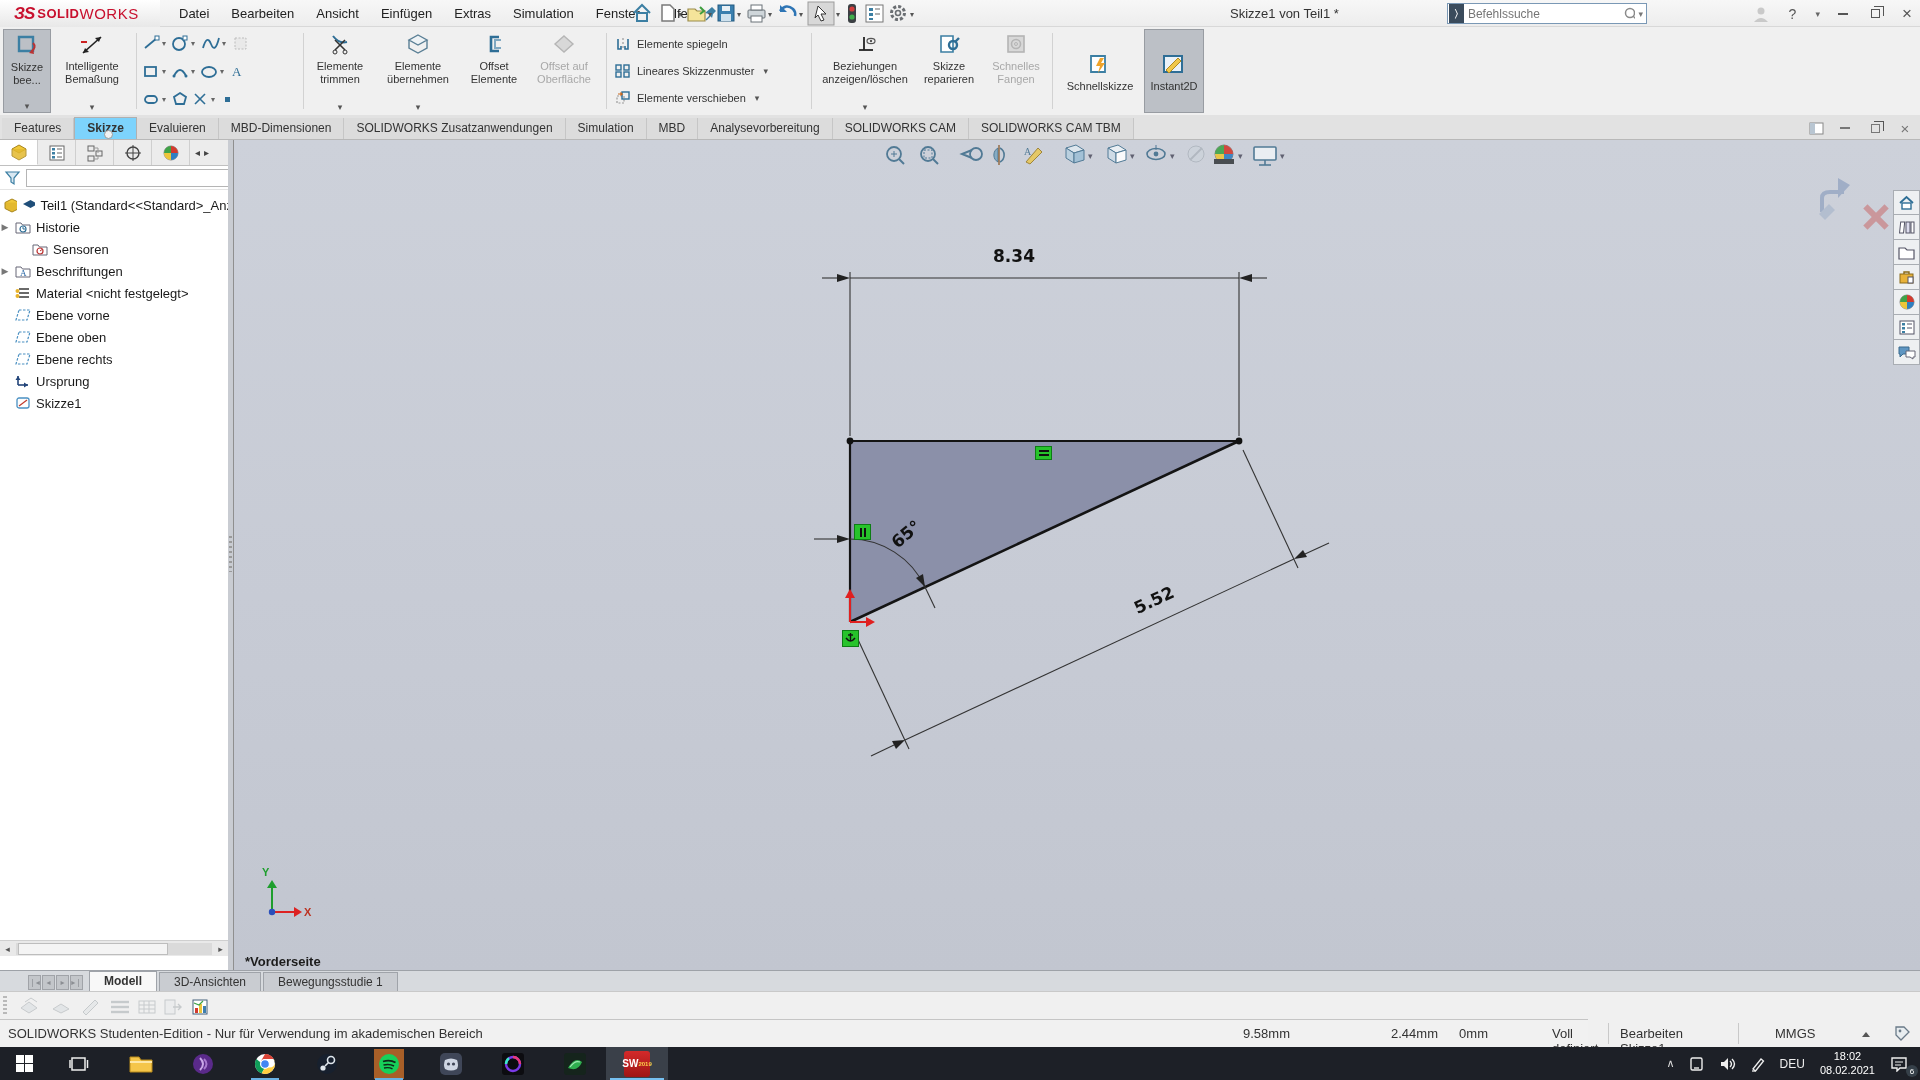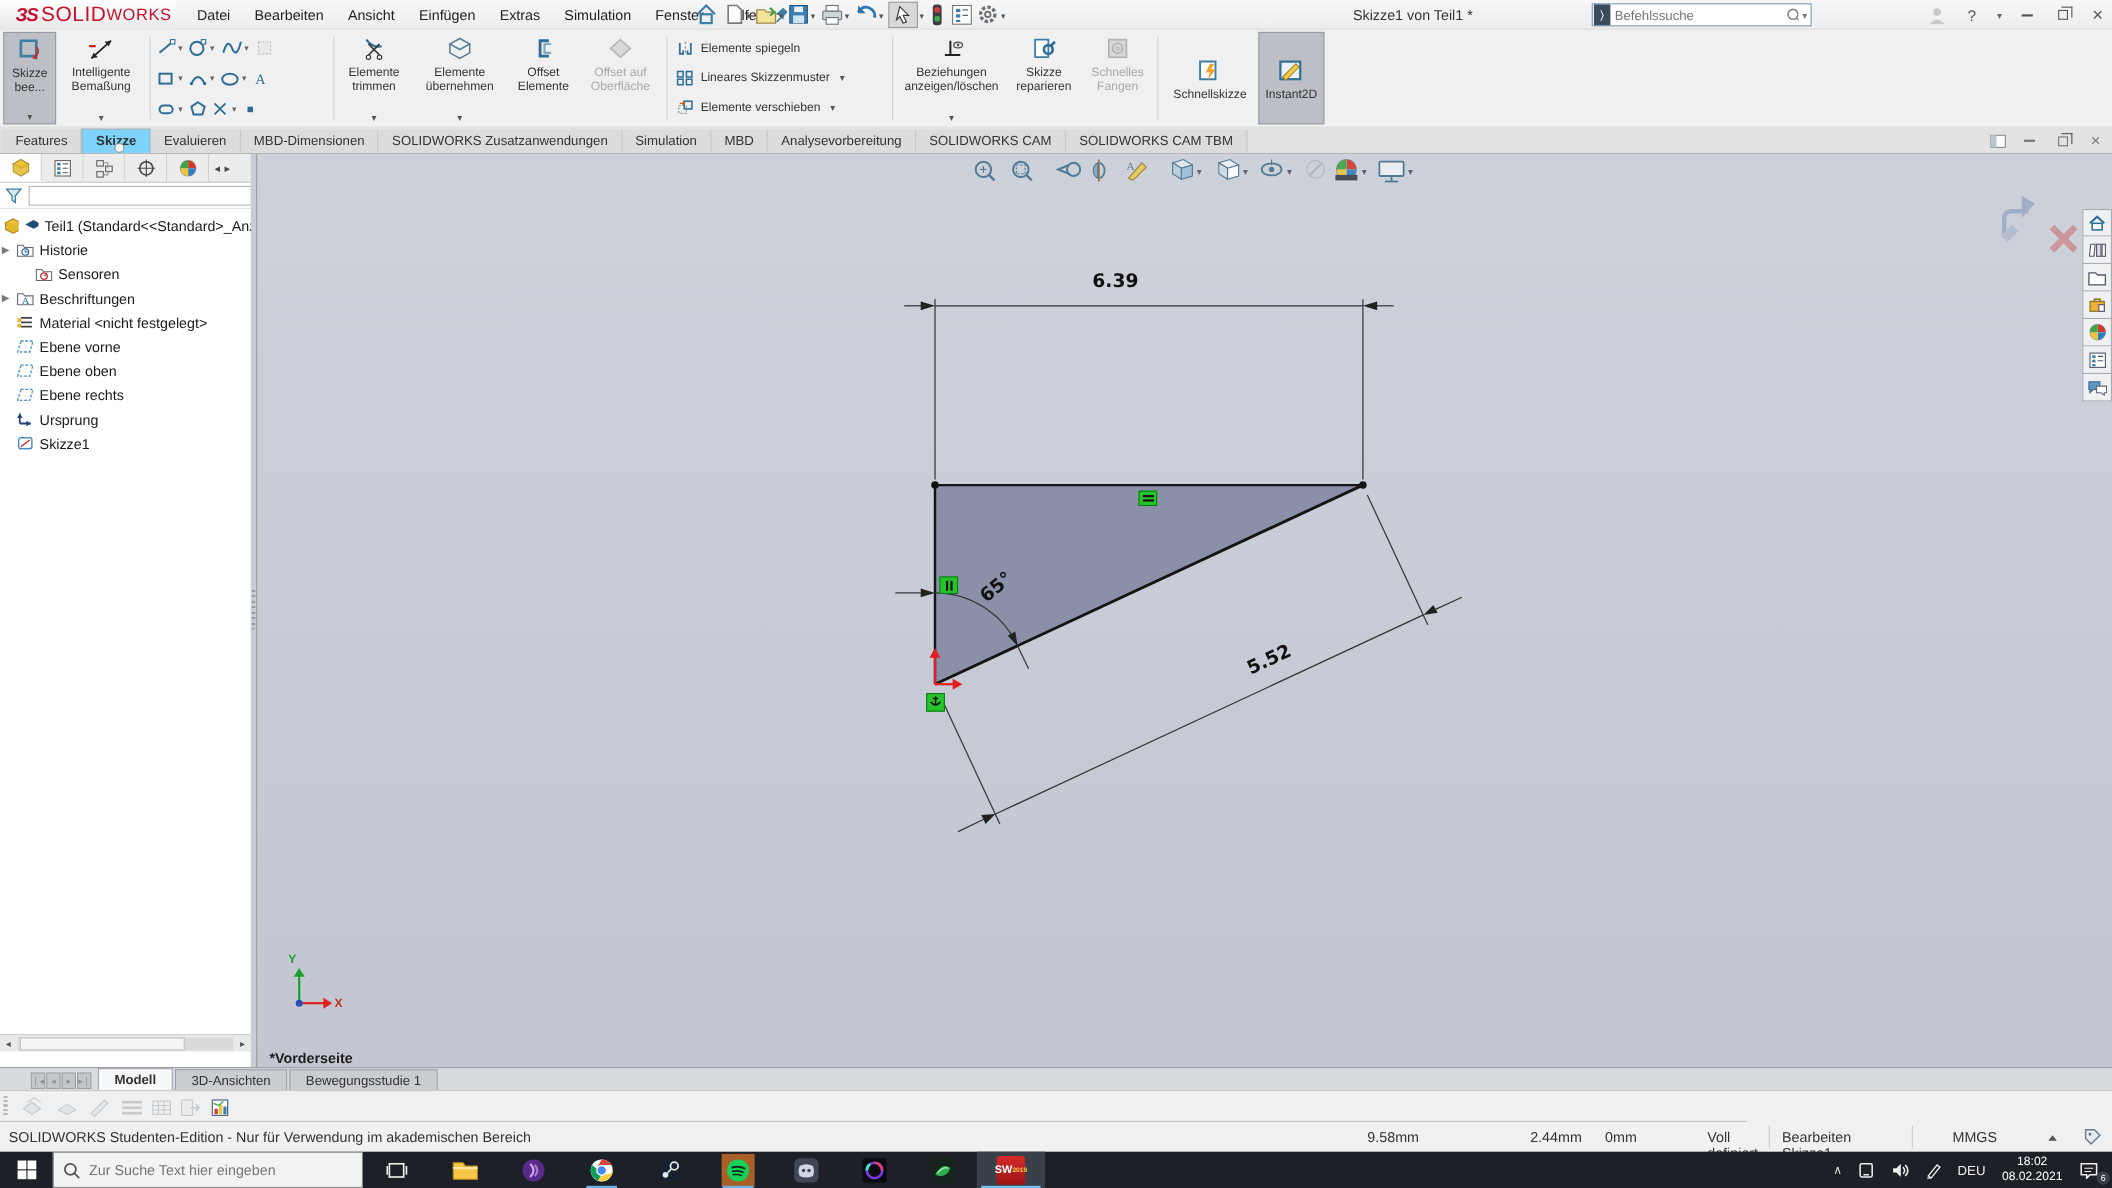--- a/index.html
+++ b/index.html
@@ -4,21 +4,21 @@
 <style>
   * { margin:0; padding:0; box-sizing:border-box; }
   html,body { width:1920px; height:1080px; overflow:hidden; }
   body { font-family:"Liberation Sans", sans-serif; font-size:12px; color:#222; background:#f0f0f0; position:relative; }
   .abs { position:absolute; }
 
   
   #titlebar { position:absolute; left:0; top:0; width:1920px; height:27px; background:linear-gradient(#f7f7f7,#ededed); border-bottom:1px solid #d8d8d8; }
   .logo { position:absolute; left:0; top:0; width:160px; height:27px; background:linear-gradient(#ffffff,#e8e8e8); display:flex; align-items:center; padding-left:14px; }
   .logo-mark { color:#c8102e; font-style:italic; font-weight:bold; font-size:17px; letter-spacing:-1px; margin-right:3px; }
-  .logo-solid { color:#c8102e; font-weight:normal; font-size:19px; letter-spacing:.5px;text-align:right; }
+  .logo-solid { color:#c8102e; font-weight:bold; font-size:13px; letter-spacing:.5px;text-align:right; }
   .logo-works { color:#c8102e; font-weight:normal; font-size:15px; letter-spacing:.5px; }
   #menubar { position:absolute; left:168px; top:0; height:27px; display:flex; align-items:center; }
   #menubar .menu-item { padding:0 11px; font-size:13px; color:#222; height:27px; display:flex; align-items:center; cursor:default; }
   .qt-select-box { fill:#d8d8d8; stroke:#9b9b9b; }
   #sw-search { position:absolute; left:1447px; top:3px; width:200px; height:21px; background:#fff; border:1px solid #7a98b5; display:flex; align-items:center; }
   #sw-search .sw-tile { width:19px; height:19px; background:#3a4b5c; color:#fff; font-size:11px; display:flex; align-items:center; justify-content:center; margin:0 4px 0 1px; }
   #sw-search input { border:none; outline:none; flex:1; font-size:12px; color:#777; font-family:"Liberation Sans",sans-serif; background:transparent; }
   .win-ctrl { display:flex; align-items:center; position:absolute; right:4px; top:0; height:27px; gap:14px; }
   .glyph-btn { color:#555; font-size:14px; display:flex; align-items:center; justify-content:center; width:18px; height:20px; }
   .min-bar { width:10px; height:2px; background:#555; }
@@ -654,21 +654,21 @@
       <circle cx="38" cy="772" r="3.2" fill="#2a4fbb"></circle>
     </g>
 
     <g opacity="0.55">
       <path d="M1588 72 v-14 q0 -6 8 -6 h14" fill="none" stroke="#7d93b8" stroke-width="4"></path>
       <polygon points="1616,45 1604,38 1604,58" fill="#7d93b8"></polygon>
       <path d="M1585 74 l10 -10 l6 6 l-10 10 z" fill="#9fb0c8"></path>
     </g>
   </svg>
 
-  <div class="dim-label" style="left:744px; top:106px; width:72px;">6.39</div>
+  <div class="dim-label" style="left:744px; top:106px; width:72px;">8.34</div>
   <div class="dim-label" style="left:648px; top:384px; width:48px; transform:rotate(-40deg);">65°</div>
   <div class="dim-label" style="left:884px; top:450px; width:72px; transform:rotate(-25deg);">5.52</div>
 
   <div class="constraint" style="left:620px; top:384px; width:17px; height:16px;">
       <span class="cv-bar"></span>
       <span class="cv-bar"></span>
     </div>
   <div class="constraint" style="left:801px; top:306px; width:17px; height:14px;">
       <span class="ch-wrap">
         <span class="ch-bar"></span>
@@ -876,27 +876,20 @@
 
 <div id="taskbar">
   <div id="start-btn">
       <div class="win-logo">
         <div></div>
         <div></div>
         <div></div>
         <div></div>
       </div>
     </div>
-  <div id="tb-search">
-    <svg width="16" height="16">
-        <circle cx="7" cy="7" r="5" fill="none" stroke="#555" stroke-width="1.6"></circle>
-        <line x1="10.5" y1="10.5" x2="15" y2="15" stroke="#555" stroke-width="1.6"></line>
-      </svg>
-    <input type="text" placeholder="Zur Suche Text hier eingeben" style="">
-  </div>
   <div id="tb-apps">
     <div class="tb-cell">
         <svg width="20" height="20">
           <rect x="3" y="4" width="13" height="12" fill="none" stroke="#eee" stroke-width="1.5"></rect>
           <line x1="1" y1="6" x2="1" y2="14" stroke="#eee" stroke-width="1.5"></line>
           <line x1="18.5" y1="6" x2="18.5" y2="14" stroke="#eee" stroke-width="1.5"></line>
         </svg>
       </div>
     <div class="tb-cell">
         <svg width="24" height="20">

